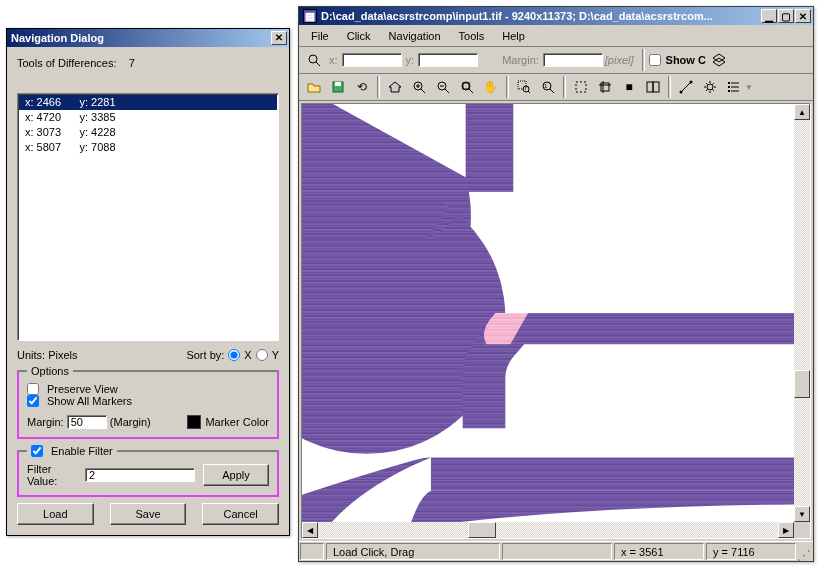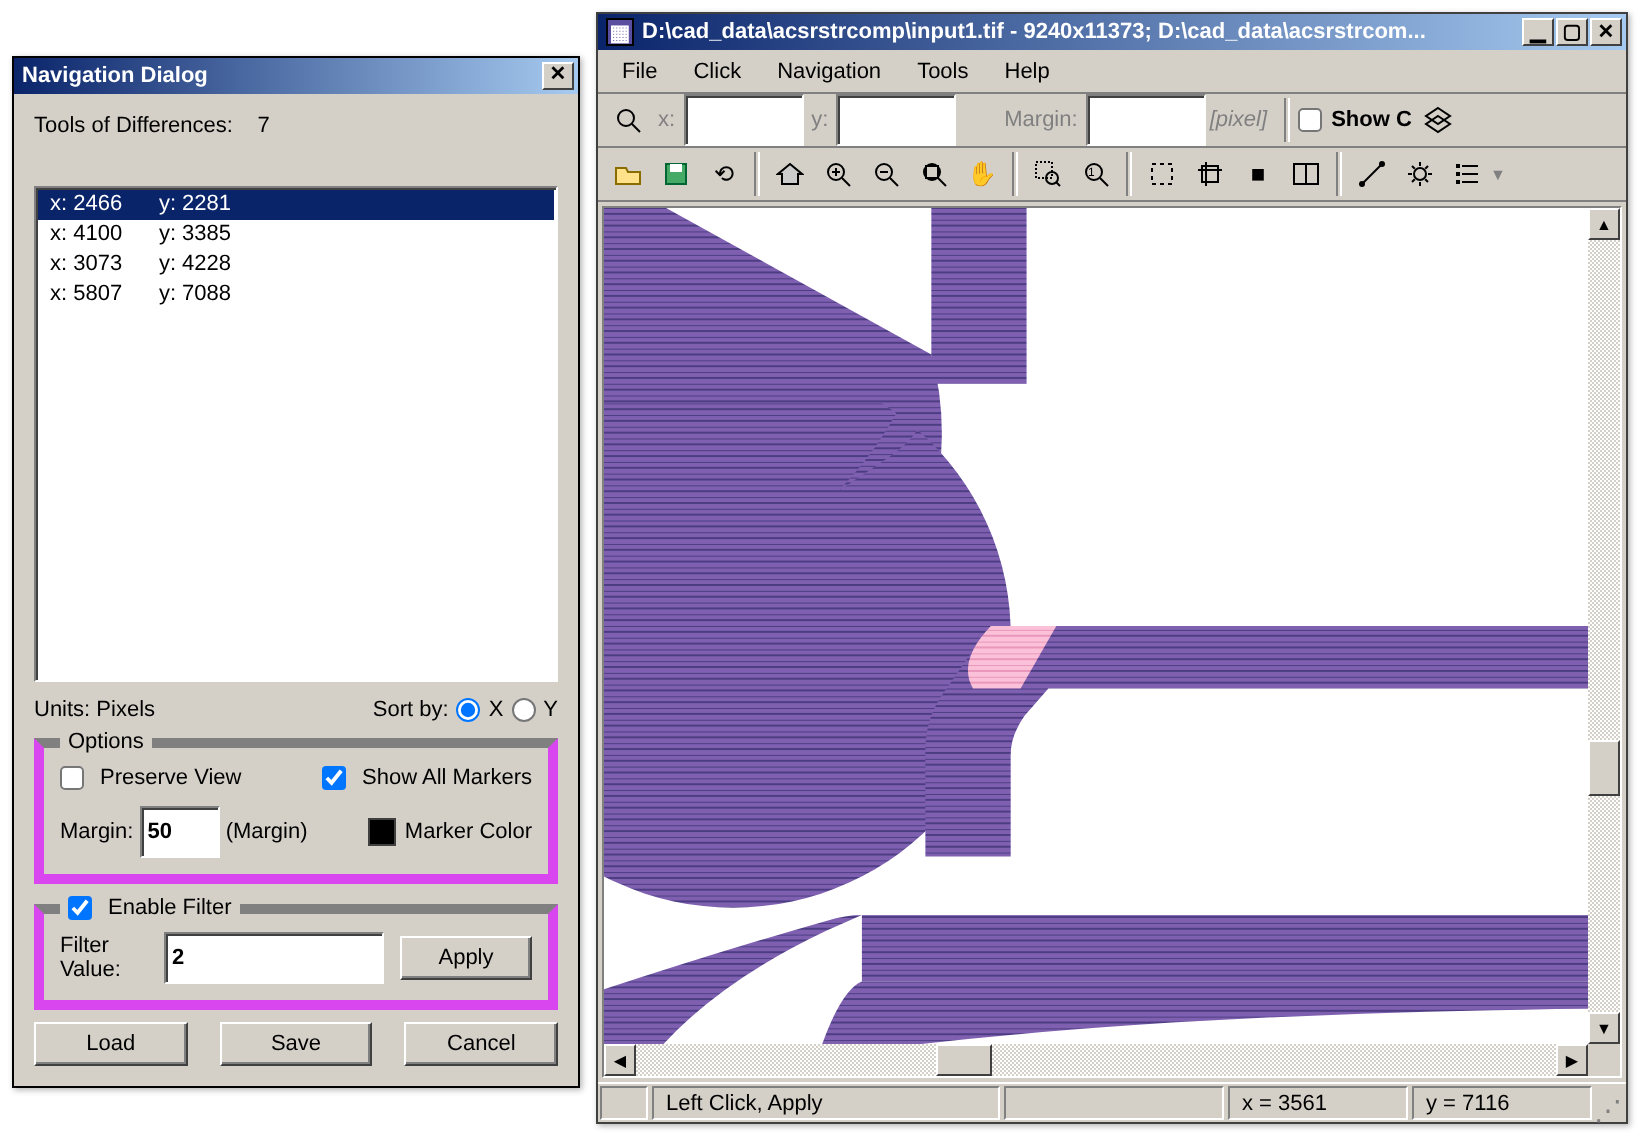--- a/index.html
+++ b/index.html
@@ -56,35 +56,35 @@
   }
   .listbox .row { padding: 0 4px 0 6px; white-space: pre; line-height: 15px; }
   .listbox .row.selected { background: #0a246a; color: #fff; }
   
   .row-units-sort { display:flex; align-items:center; justify-content:space-between; margin-top:8px; margin-bottom:2px;}
   .sort-group { display:flex; align-items:center; gap:4px;}
   .radio { display:inline-flex; align-items:center; gap:2px;}
   input[type=radio], input[type=checkbox]{ margin:0 2px 0 0; width:12px;height:12px;}
   
   fieldset.options, fieldset.filter {
-    border: 5px solid #d946ef;
+    border: 2px solid #d946ef;
     border-top-color: #808080;
     margin: 4px 0 6px 0;
     padding: 6px 8px 8px 8px;
     position: relative;
   }
   fieldset legend { padding: 0 4px; background:#d4d0c8;}
   .opt-line { display:flex; align-items:center; gap:6px; }
-  .opt-row1 { display:flex; align-items:flex-start; }
+  .opt-row1 { display:flex; align-items:flex-start;flex-direction:column; }
   .opt-row1 .left-opt { flex: 1; }
   .margin-line { margin-top: 8px; display:flex; align-items:center;}
   .txt-input {
     border: 1px solid #808080; border-right-color:#fff; border-bottom-color:#fff;
     box-shadow: inset 1px 1px 0 #404040;
-    background:#fff; height:26px; padding:0 3px; font-size:11px; width:40px;font-weight:bold;
+    background:#fff; height:14px; padding:0 3px; font-size:11px; width:40px;
   }
   .txt-input.wide { width: 110px; }
   .swatch { width:14px; height:14px; background:#000; display:inline-block; margin-right:4px; border:1px solid #404040;}
   
   .btn {
     height: 22px;
     min-width: 72px;
     background: #d4d0c8;
     border: 1px solid #fff;
     border-right-color:#404040; border-bottom-color:#404040;
@@ -179,21 +179,21 @@
   </div>
   <div class="dialog-body">
     <div class="diff-row">
       <span>Tools of Differences:</span>
       &nbsp;&nbsp;
       <span>7</span>
     </div>
 
     <div class="listbox">
       <div class="row selected"><span>x: 2466</span>      <span>y: 2281</span></div>
-      <div class="row"><span>x: 4100</span>      <span>y: 3385</span></div>
+      <div class="row"><span>x: 4720</span>      <span>y: 3385</span></div>
       <div class="row"><span>x: 3073</span>      <span>y: 4228</span></div>
       <div class="row"><span>x: 5807</span>      <span>y: 7088</span></div>
     </div>
 
     <div class="row-units-sort">
       <span>Units: Pixels</span>
       <span class="sort-group">
         <span>Sort by:</span>
         <label class="radio">
             <input type="radio" checked="" style="">
@@ -453,19 +453,19 @@
       <div style="flex:0 0 150px"></div>
       <div class="sb-thumb-h" style="width:28px"></div>
       <div style="flex:1"></div>
       <div class="sb-btn">▶</div>
     </div>
     <div class="sb-corner"></div>
   </div>
 
   <div class="statusbar">
     <div class="st-cell narrow"></div>
-    <div class="st-cell big">Left Click, Apply</div>
+    <div class="st-cell big">Load Click, Drag</div>
     <div class="st-cell" style="width:110px"></div>
     <div class="st-cell coord">x = 3561</div>
     <div class="st-cell coord">y = 7116</div>
     <div class="st-grip"></div>
   </div>
 </div>
 
 </body></html>

